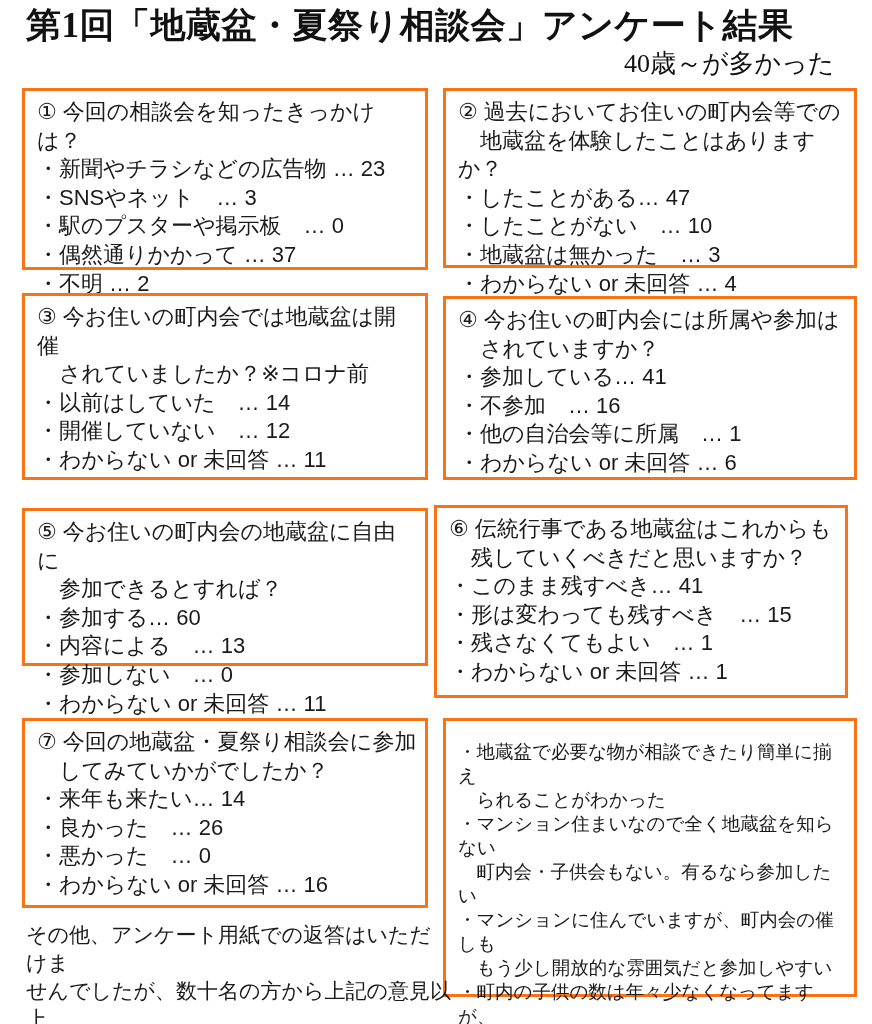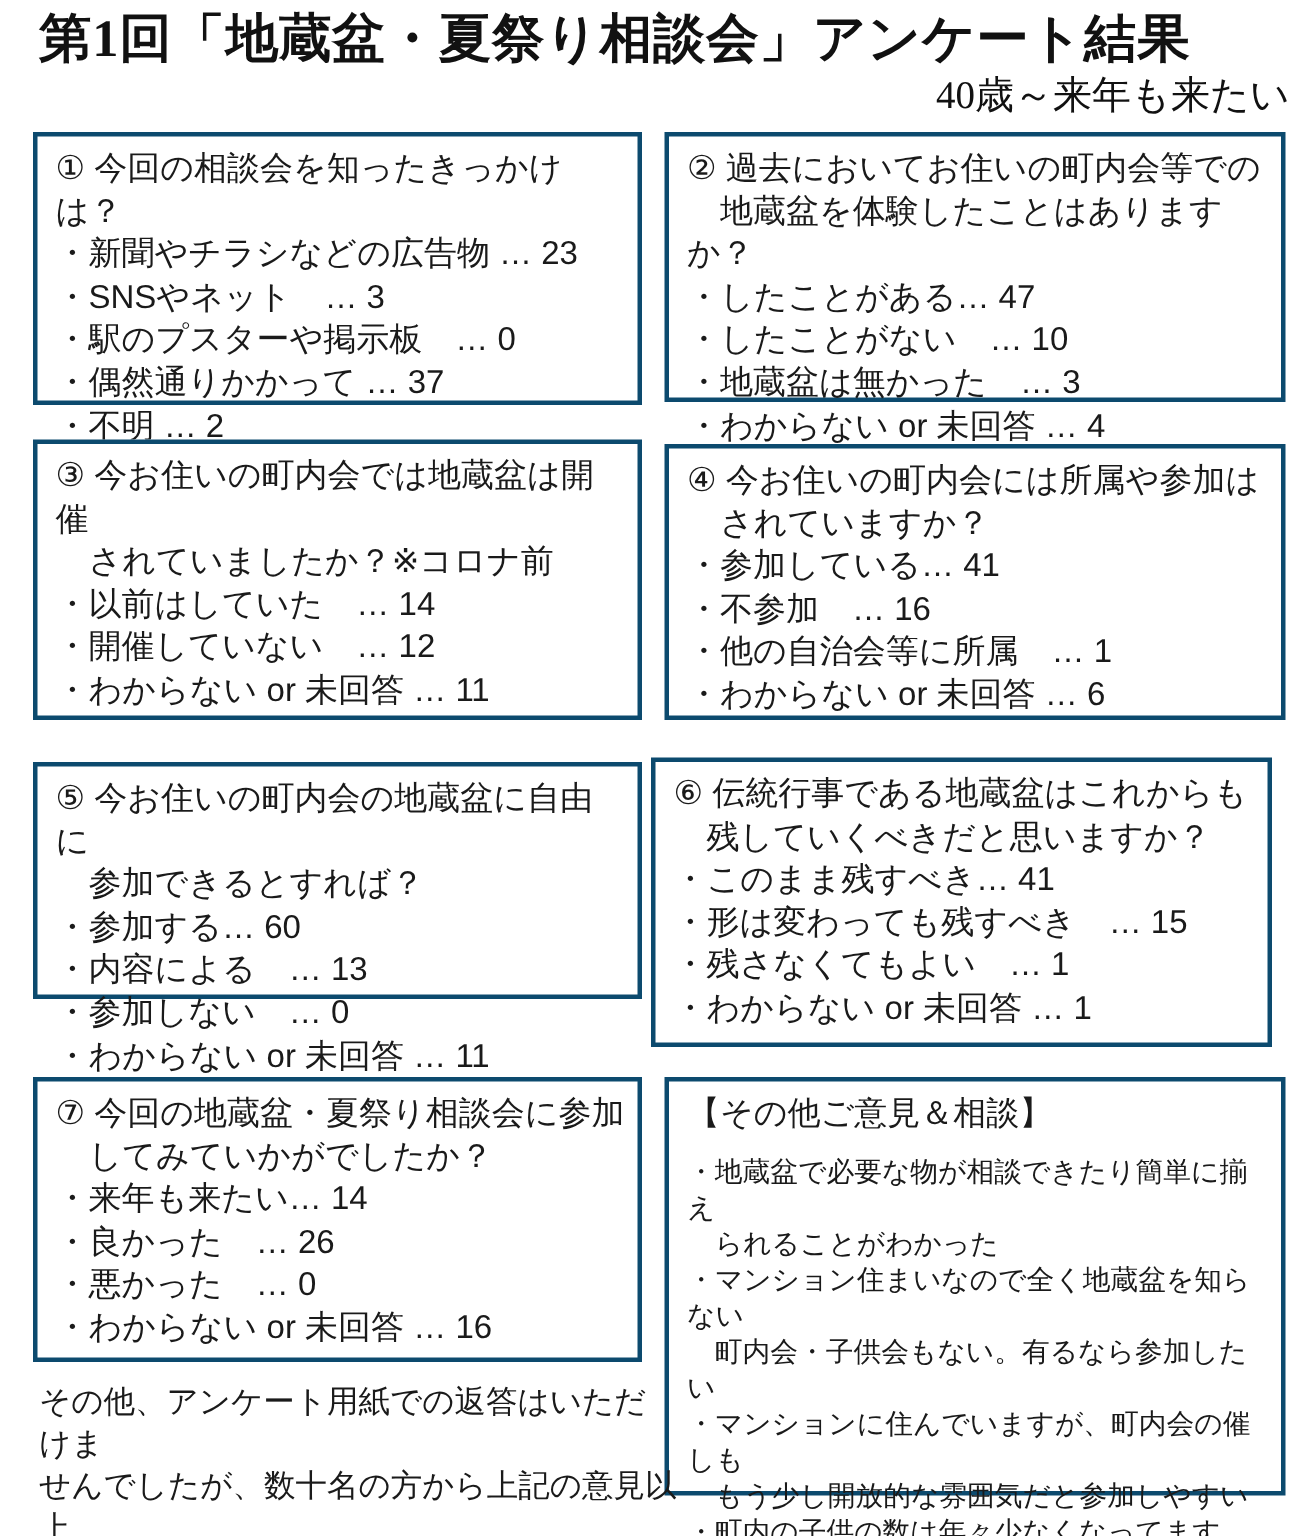--- a/index.html
+++ b/index.html
@@ -33,21 +33,21 @@
     left: 624px;
     top: 46px;
     font-family: "Liberation Serif", "DejaVu Serif", serif;
     font-size: 26px;
     color: #111;
     white-space: nowrap;
   }
   .box {
     position: absolute;
     box-sizing: border-box;
-    border: 3px solid #0c4a6e;
+    border: 3px solid #f97316;
     background: #ffffff;
     padding: 7px 8px 0 12px;
   }
   .b1 { left: 22px;  top: 88px;  width: 406px; height: 182px; }
   .b2 { left: 443px; top: 88px;  width: 414px; height: 180px; }
   .b3 { left: 22px;  top: 293px; width: 406px; height: 187px; }
   .b4 { left: 443px; top: 296px; width: 414px; height: 184px; padding-left: 12px; }
   .b5 { left: 22px;  top: 508px; width: 406px; height: 158px; }
   .b6 { left: 434px; top: 505px; width: 414px; height: 193px; }
   .b7 { left: 22px;  top: 718px; width: 406px; height: 190px; }
@@ -88,21 +88,21 @@
     white-space: pre-line;
     color: #1a1a1a;
   }
 </style>
 </head>
 <body>
 
 <main class="page">
 
   <h1 class="title">第1回「地蔵盆・夏祭り相談会」アンケート結果</h1>
-  <div class="subtitle">40歳～来年も来たい</div>
+  <div class="subtitle">40歳～が多かった</div>
 
   <section class="box b1">
     <div class="q">① 今回の相談会を知ったきっかけは？</div>
     <div class="items">
         <div class="item">・新聞やチラシなどの広告物 … 23</div>
         <div class="item">・SNSやネット　… 3</div>
         <div class="item">・駅のプスターや掲示板　… 0</div>
         <div class="item">・偶然通りかかって … 37</div>
         <div class="item">・不明 … 2</div>
       </div>
@@ -167,21 +167,20 @@
 　してみていかがでしたか？</div>
     <div class="items">
         <div class="item">・来年も来たい… 14</div>
         <div class="item">・良かった　… 26</div>
         <div class="item">・悪かった　… 0</div>
         <div class="item">・わからない or 未回答 … 16</div>
       </div>
   </section>
 
   <section class="box b8">
-    <div class="heading8">【その他ご意見＆相談】</div>
     <div class="comments">
         <div class="comment">・地蔵盆で必要な物が相談できたり簡単に揃え
 　られることがわかった</div>
         <div class="comment">・マンション住まいなので全く地蔵盆を知らない
 　町内会・子供会もない。有るなら参加したい</div>
         <div class="comment">・マンションに住んでいますが、町内会の催しも
 　もう少し開放的な雰囲気だと参加しやすい</div>
         <div class="comment">・町内の子供の数は年々少なくなってますが、
 　大人同士で親睦を深めるだけでも良いと思う</div>
       </div>

